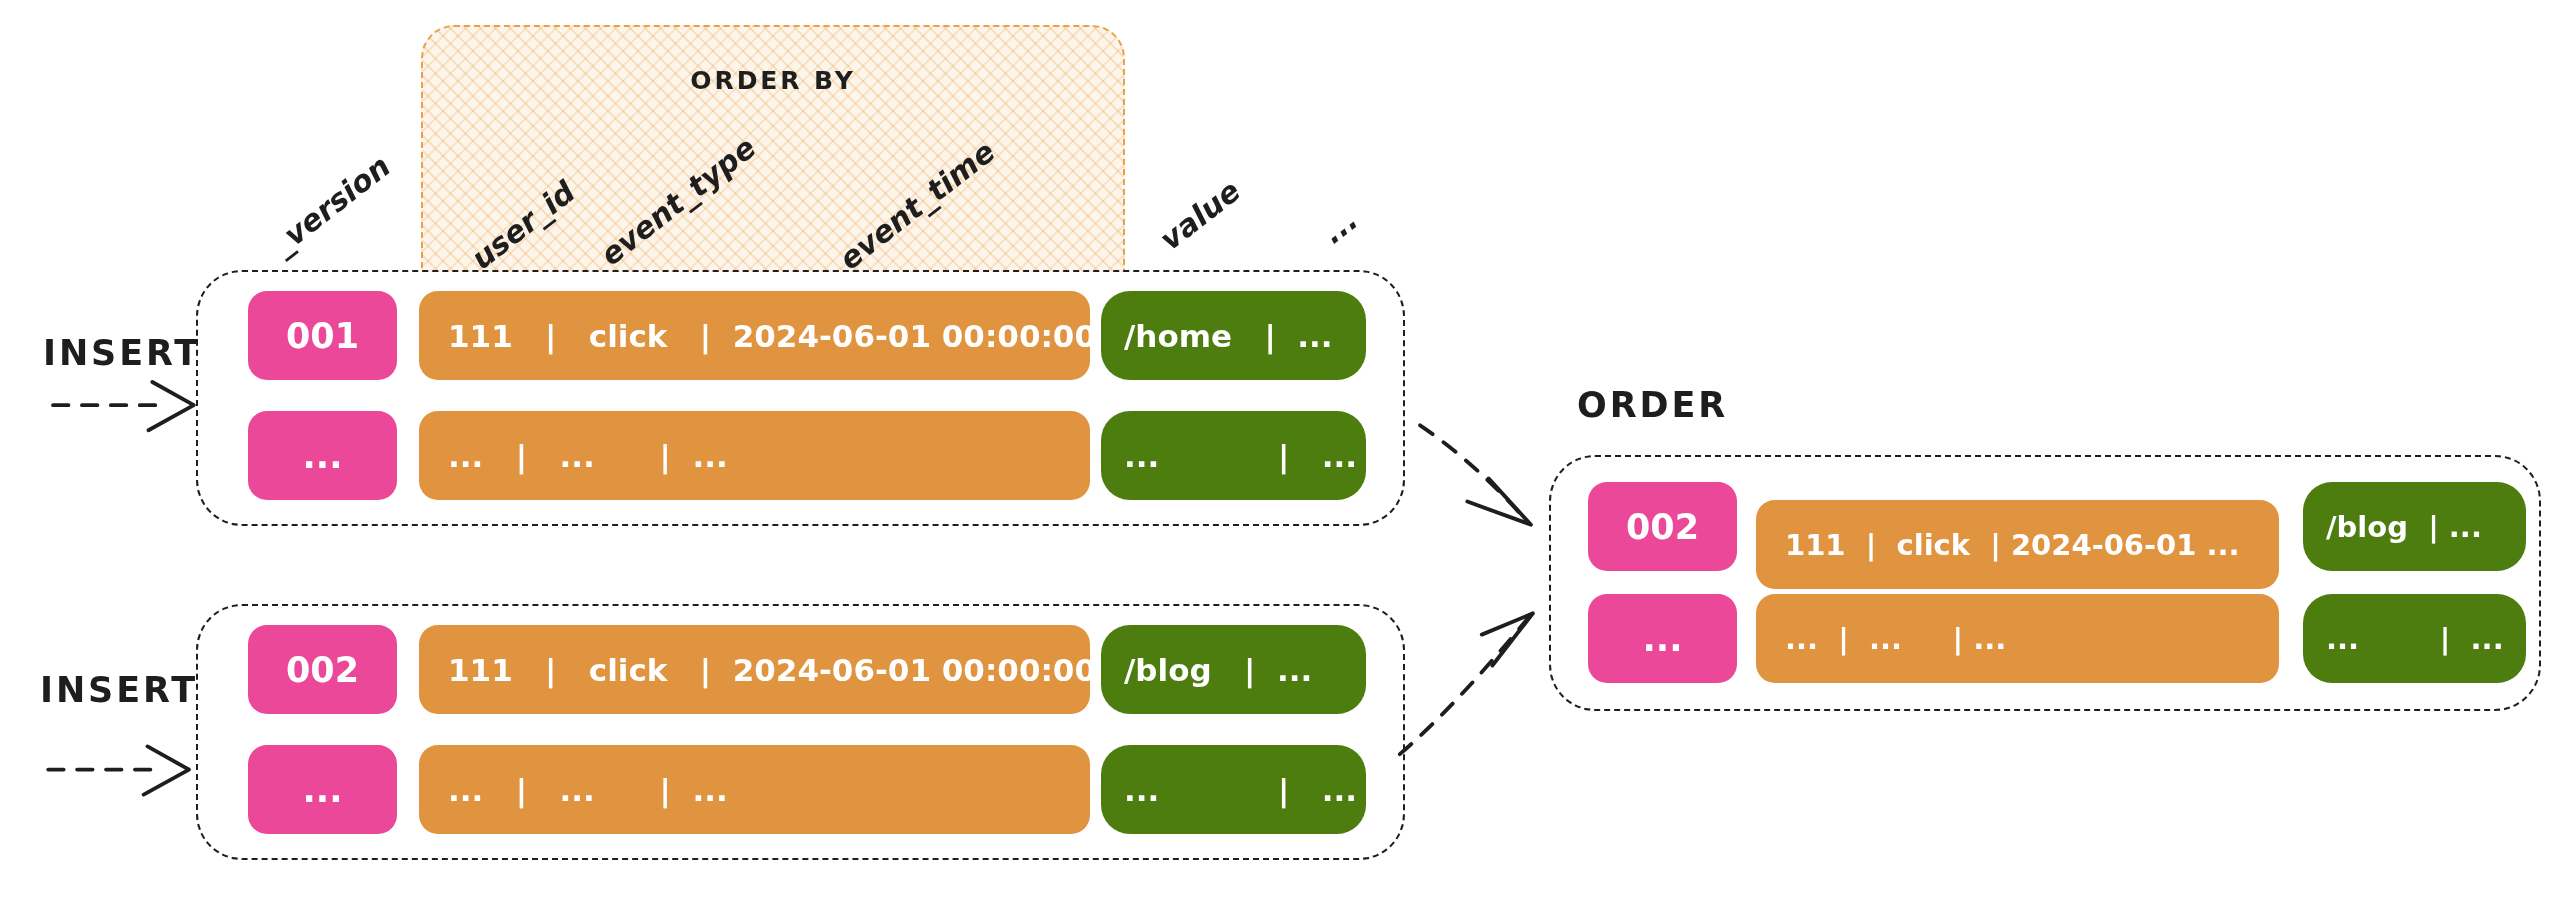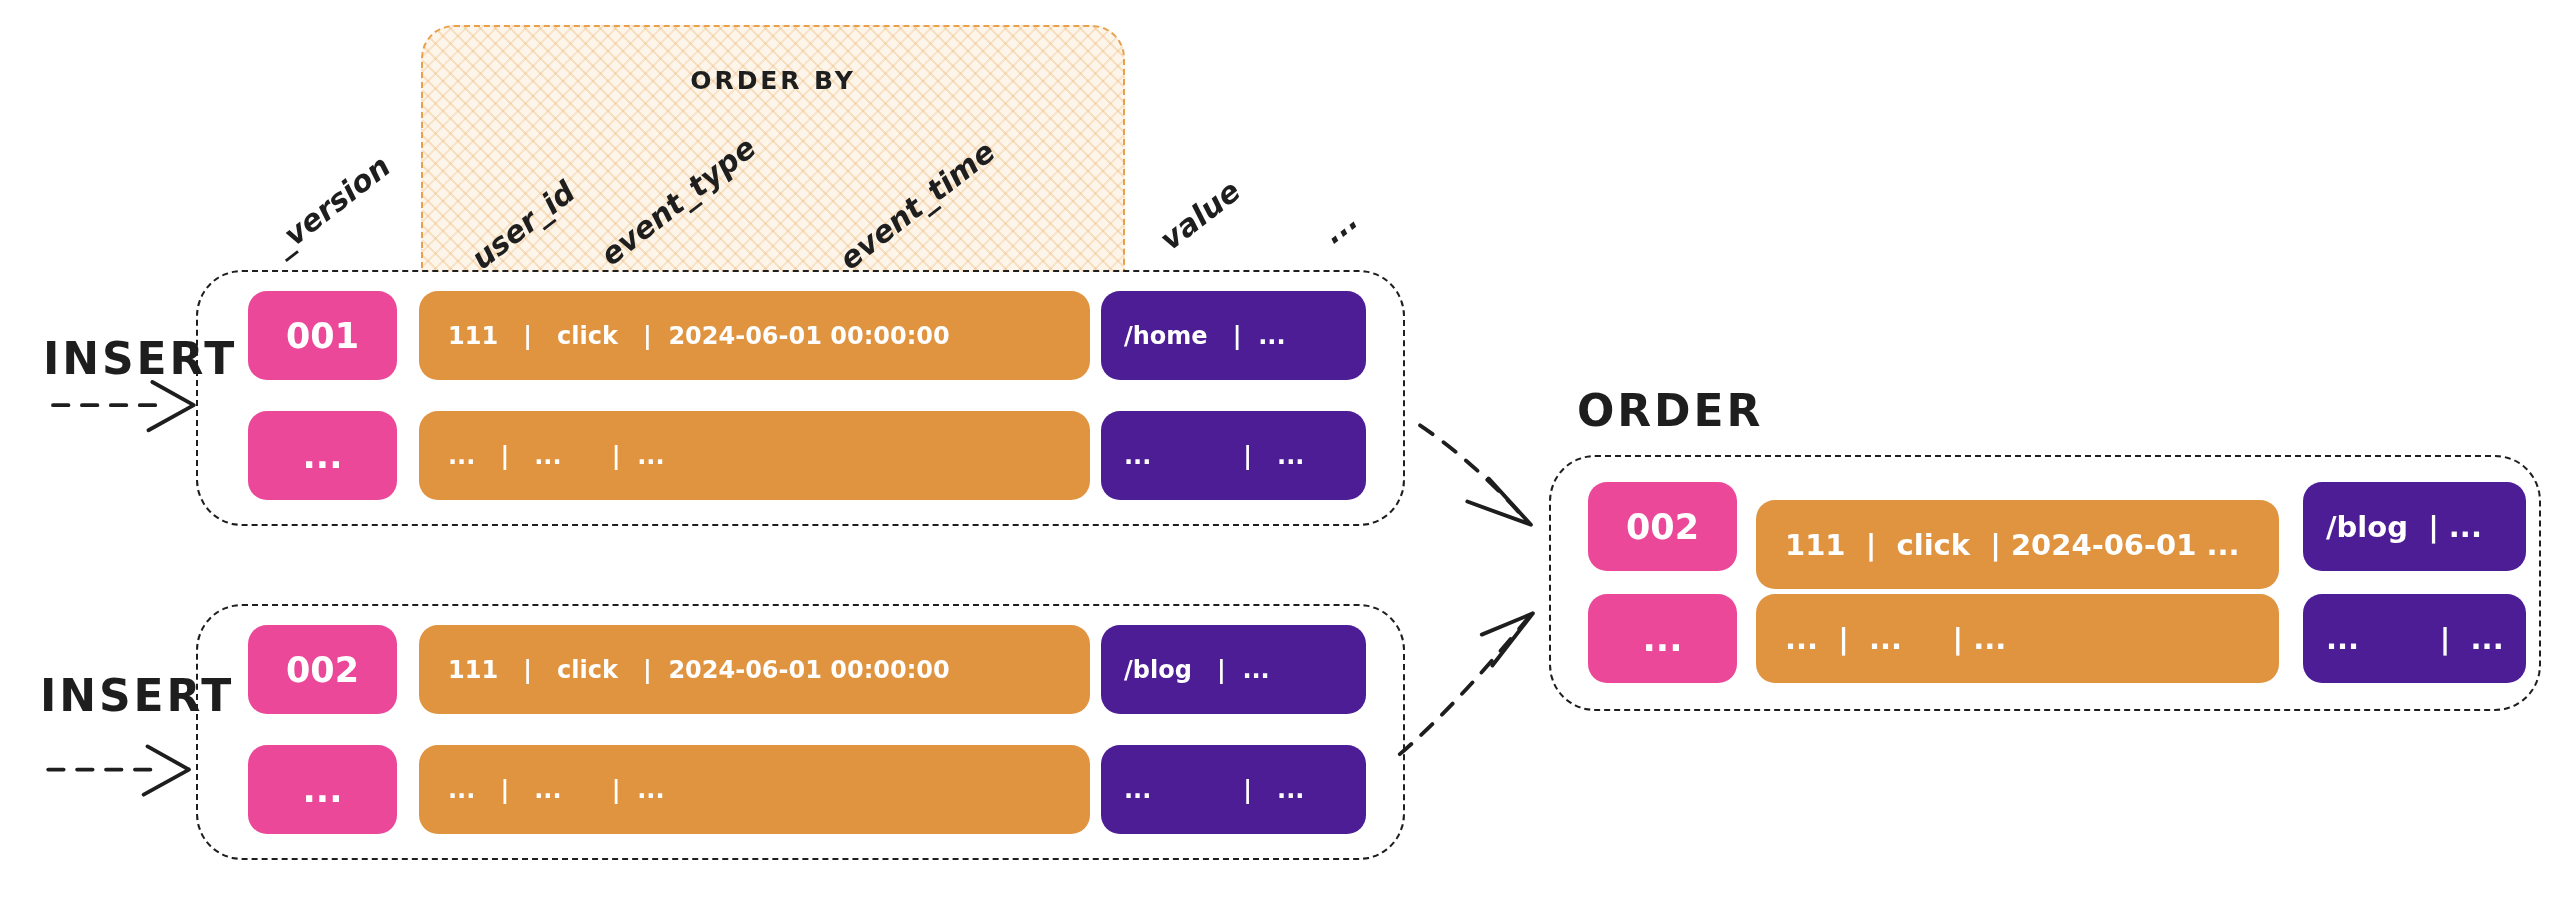--- a/index.html
+++ b/index.html
@@ -29,29 +29,29 @@
   }
   
   .part{
     position:absolute;box-sizing:border-box;
     border:2.9px dashed #1e1e1e;border-radius:46px;background:transparent;
   }
   
   .pill{
     position:absolute;height:89px;border-radius:19px;
     display:flex;align-items:center;color:#ffffff;
-    font-size:24px;font-weight:600;white-space:pre;
+    font-size:31px;font-weight:600;white-space:pre;
   }
   .pill.black{background:#ec4899;justify-content:center;font-size:35px;}
   .pill.orange{background:#e09440;padding-left:29px;box-sizing:border-box;}
-  .pill.blue{background:#4c1d95;padding-left:23px;box-sizing:border-box;}
+  .pill.blue{background:#4d7c0f;padding-left:23px;box-sizing:border-box;border-radius:29px;}
   .pill.compact{font-size:29px;}
   
   .hand-label{
-    position:absolute;font-size:44px;font-weight:700;letter-spacing:2.9px;color:#1e1e1e;
+    position:absolute;font-size:35px;font-weight:700;letter-spacing:2.9px;color:#1e1e1e;
     white-space:nowrap;
   }
   svg.overlay{position:absolute;left:0;top:0;pointer-events:none;}
 </style>
 </head>
 <body>
 
 <div class="canvas">
 
   <div class="hatch">

